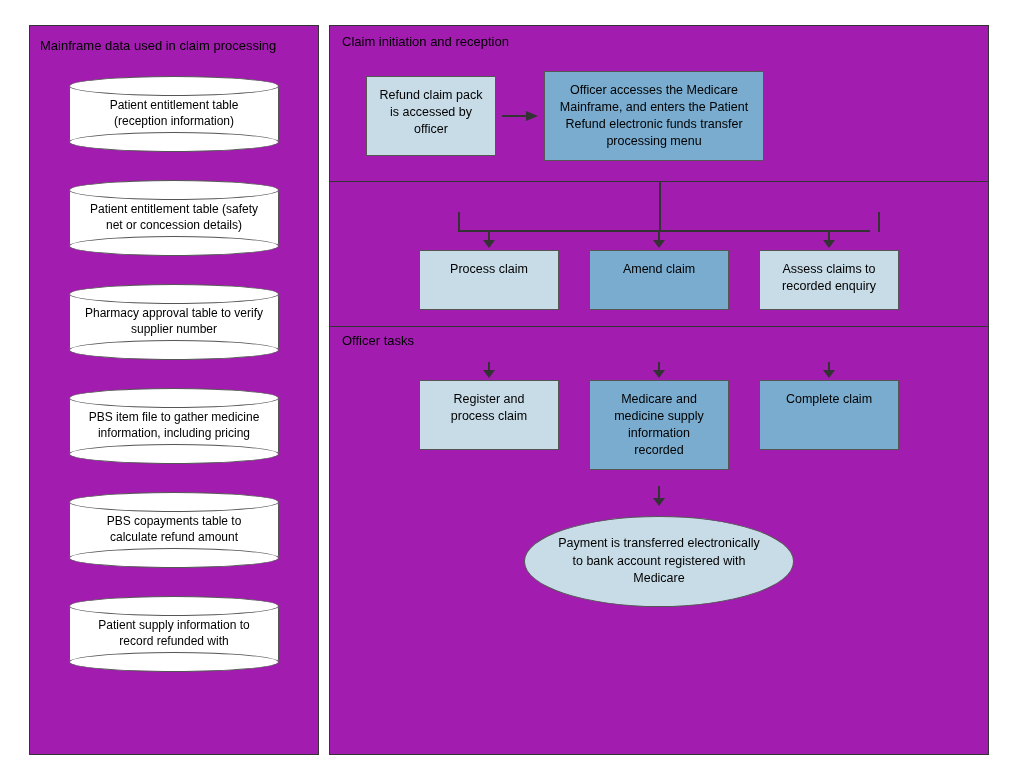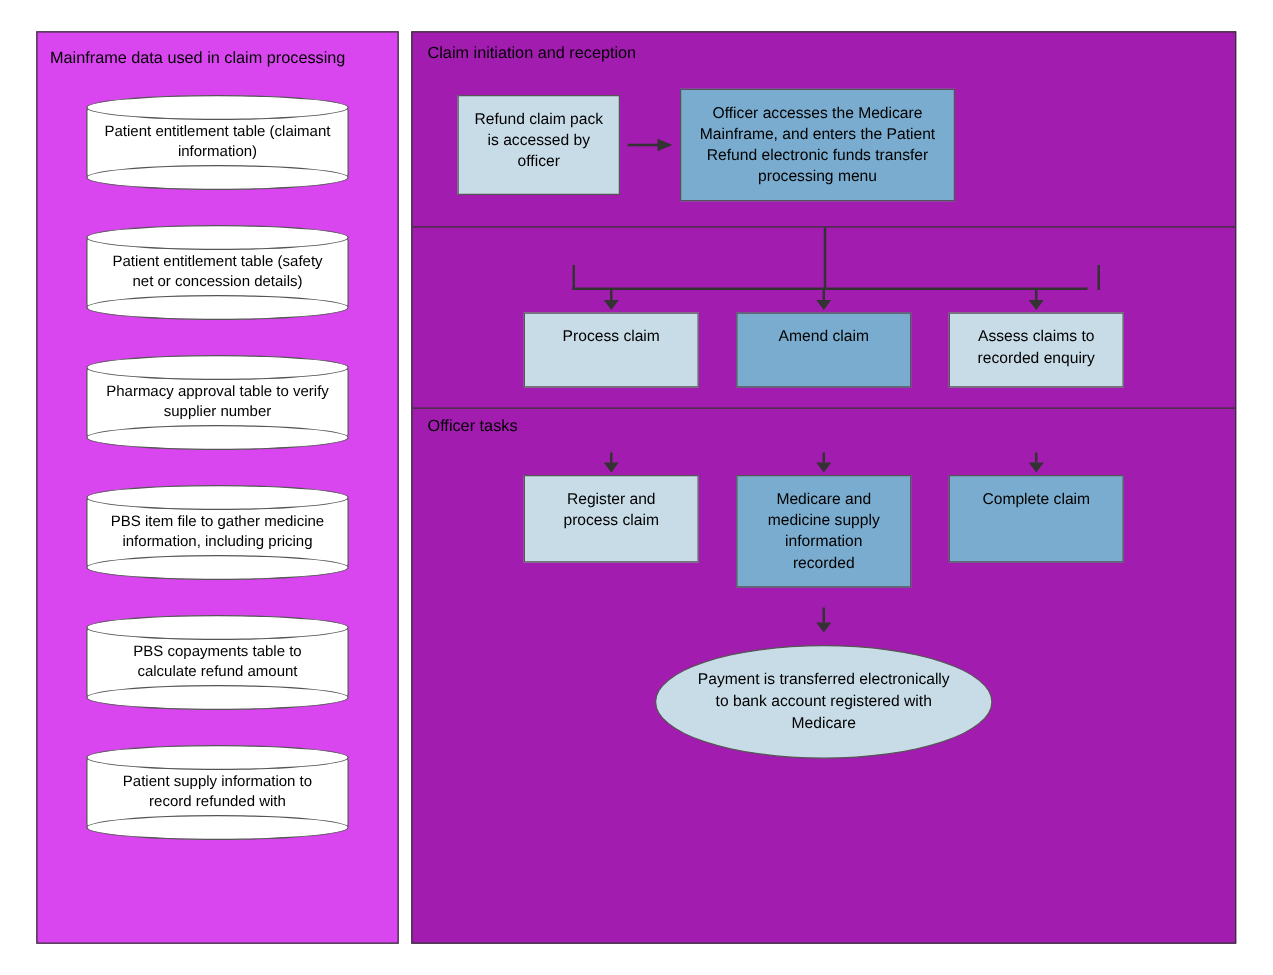--- a/index.html
+++ b/index.html
@@ -16,21 +16,21 @@
     .diagram-container {
       display: flex;
       width: 980px;
       gap: 10px;
       padding: 10px;
     }
 
     
     .left-panel {
       border: 1.5px solid #333;
-      background: #d946ef;
+      background: #a21caf;
       width: 290px;
       min-height: 730px;
       padding: 12px 10px;
       display: flex;
       flex-direction: column;
       gap: 0;
     }
     .left-panel-title {
       font-size: 13px;
       font-weight: normal;
@@ -192,21 +192,21 @@
 <body>
 
 <div class="diagram-container">
 
   <div class="left-panel">
     <div class="left-panel-title">Mainframe data used in claim processing</div>
     <div class="db-items">
 
       <div style="margin-top:16px; margin-bottom:16px;">
         <div class="db-cylinder">
-          <span class="db-cylinder-text">Patient entitlement table (claimant information)</span>
+          <span class="db-cylinder-text">Patient entitlement table (reception information)</span>
         </div>
       </div>
 
       <div style="margin-top:16px; margin-bottom:16px;">
         <div class="db-cylinder">
           <span class="db-cylinder-text">Patient entitlement table (safety net or concession details)</span>
         </div>
       </div>
 
       <div style="margin-top:16px; margin-bottom:16px;">

